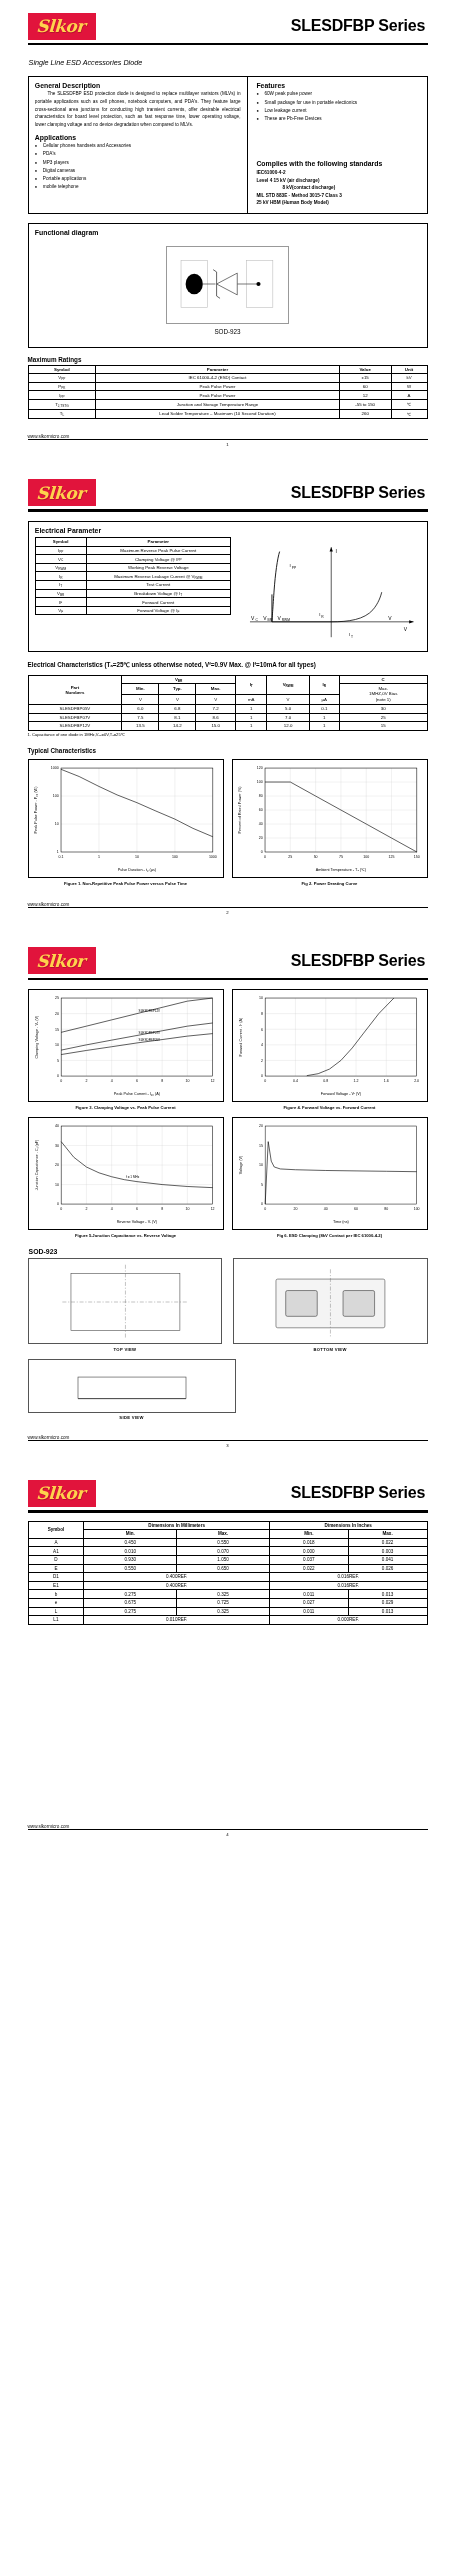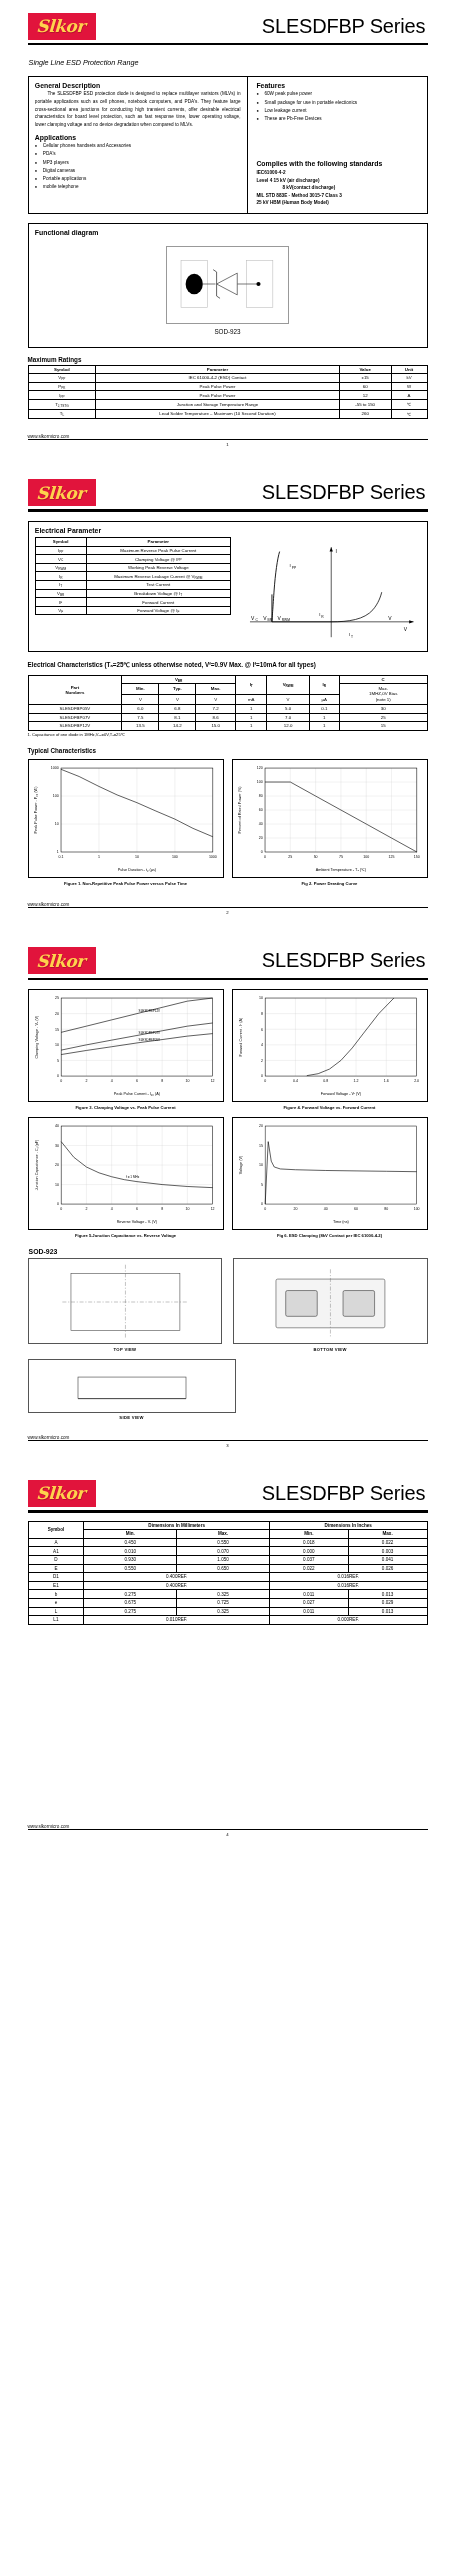--- a/index.html
+++ b/index.html
@@ -20,21 +20,21 @@
     display:flex; align-items:center; justify-content:center;
     position:relative; overflow:hidden;
   }
   .logo-text {
     font-family:"DejaVu Serif", serif; font-style:italic; font-weight:bold;
     font-size:17px; letter-spacing:-0.6px; color:#ffd24d;
     text-shadow: 0.6px 0.6px 0 #b8102f;
     transform: skewX(-6deg);
   }
   .series-title {
-    font-size: 20px; font-weight: normal; letter-spacing:-0.2px;
+    font-size: 16px; font-weight: bold; letter-spacing:-0.2px;
     padding-right: 2.3px; white-space:nowrap;
   }
   .hrule { height:2.3px; background:#000; margin-top:3.4px; }
   .subtitle { font-style: italic; font-size: 7.2px; margin: 12.6px 0 0 1.1px; }
 
   
   .outer-box { border: 1.4px solid #000; margin-top: 9.2px; }
   .pad { padding: 5.2px 6.3px 6.3px 6.3px; }
   .sec-h { font-weight:bold; font-size:6.9px; margin-bottom:1.7px; }
 
@@ -89,21 +89,21 @@
 
 <div class="page">
 
   <div class="sheet-header">
     <div class="logo">
       <span class="logo-text">Slkor</span>
     </div>
     <div class="series-title">SLESDFBP Series</div>
   </div>
   <div class="hrule"></div>
-  <div class="subtitle">Single Line ESD Protection Range</div>
+  <div class="subtitle">Single Line ESD Accessories Diode</div>
 
   <div class="outer-box">
     <div class="two-col">
       <div class="col-l">
         <div class="sec-h">General Description</div>
         <p class="desc">The SLESDFBP ESD protection diode is designed to replace multilayer varistors (MLVs) in portable applications such as cell phones, notebook computers, and PDA's. They feature large cross-sectional area junctions for conducting high transient currents, offer desirable electrical characteristics for board level protection, such as fast response time, lower operating voltage, lower clamping voltage and no device degradation when compared to MLVs.</p>
         <div class="sec-h" style="margin-top:5.2px;">Applications</div>
         <ul class="bl" id="app-list">
             <li>
               <span class="dot">●</span>

